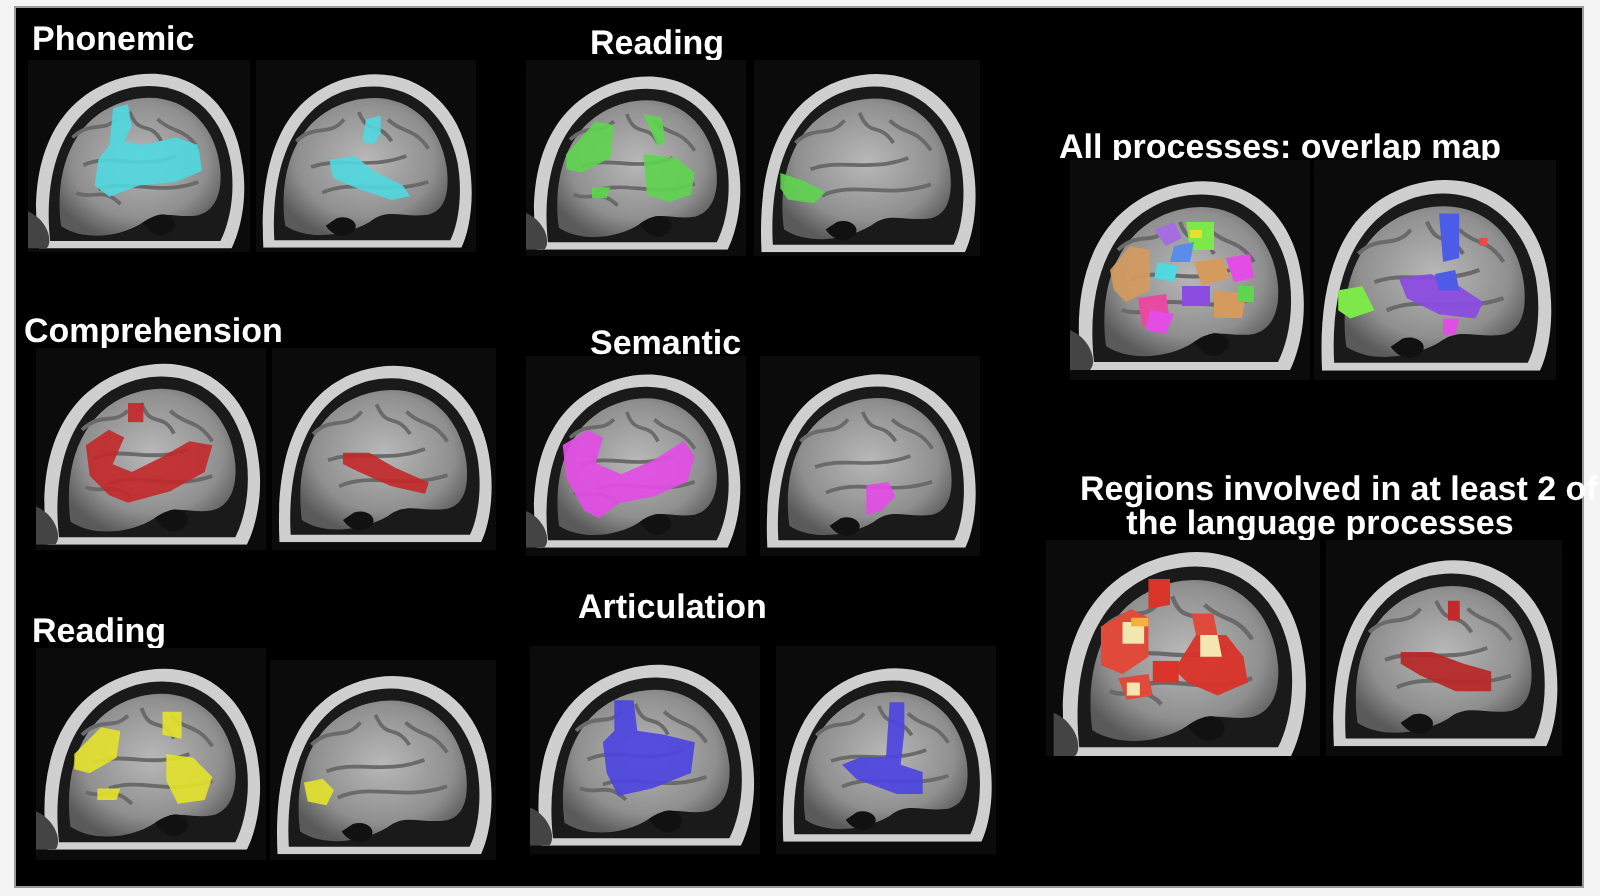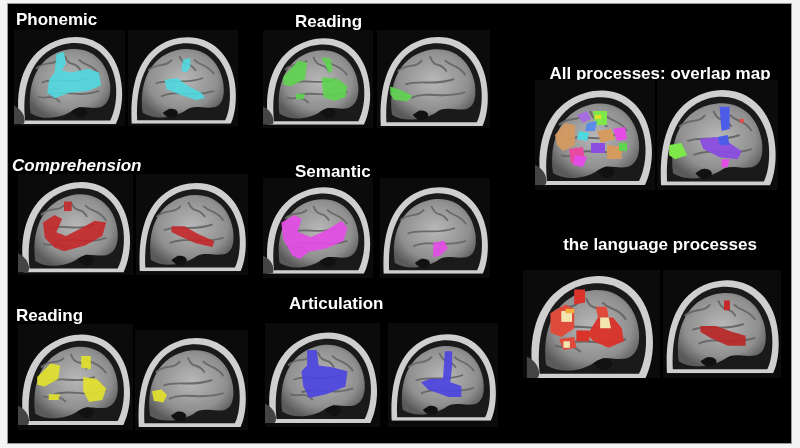--- a/index.html
+++ b/index.html
@@ -69,21 +69,21 @@
     <path d="M36,66 L46,66 L44,72 L36,72 Z" fill="#5ed44f" opacity="0.9"></path>
   </svg>
 </div>
 <div class="brain" style="left:377px;top:30px;width:113px;height:98px;">
   <svg viewBox="0 0 120 100">
       <use href="#brainR"></use>
     <path d="M14,58 L26,62 L38,68 L32,74 L18,72 L14,66 Z" fill="#5ed44f" opacity="0.9"></path>
   </svg>
 </div>
 
-<div class="label" style="left:12px;top:156px;font-style:italic;">Comprehension</div>
+<div class="label" style="left:12px;top:156px;">Comprehension</div>
 <div class="brain" style="left:18px;top:174px;width:115px;height:101px;">
   <svg viewBox="0 0 120 100">
       <use href="#brainL"></use>
     <path d="M48,26 L56,26 L56,36 L48,36 Z" fill="#c4282a" opacity="0.9"></path>
     <path d="M26,48 L38,40 L46,44 L40,58 L50,62 L66,54 L80,46 L92,48 L88,62 L70,72 L48,78 L38,74 L28,64 Z" fill="#c4282a" opacity="0.9"></path>
   </svg>
 </div>
 <div class="brain" style="left:136px;top:174px;width:112px;height:101px;">
   <svg viewBox="0 0 120 100">
       <use href="#brainR"></use>
@@ -129,21 +129,21 @@
     <path d="M44,24 L54,24 L56,40 L70,42 L86,46 L84,62 L64,70 L46,74 L40,62 L38,46 L44,40 Z" fill="#4d44e0" opacity="0.92"></path>
   </svg>
 </div>
 <div class="brain" style="left:388px;top:323px;width:110px;height:104px;">
   <svg viewBox="0 0 120 100">
       <use href="#brainR"></use>
     <path d="M62,24 L70,24 L70,40 L68,58 L80,62 L80,74 L66,74 L44,66 L36,58 L46,54 L60,54 Z" fill="#4d44e0" opacity="0.92"></path>
   </svg>
 </div>
 
-<div class="label center" style="left:540px;top:64px;width:240px;">All processes: overlap map</div>
+<div class="label center" style="left:520px;top:64px;width:240px;">All processes: overlap map</div>
 <div class="brain" style="left:535px;top:80px;width:120px;height:110px;">
   <svg viewBox="0 0 120 100">
       <use href="#brainL"></use>
     <path d="M20,50 L30,38 L40,40 L40,60 L28,66 L22,60 Z" fill="#d59a5e" opacity="0.9"></path>
     <path d="M42,30 L52,26 L56,34 L48,38 Z" fill="#a66de0"></path>
     <path d="M58,26 L72,26 L72,40 L60,40 Z" fill="#7ee84a"></path>
     <path d="M52,38 L62,36 L60,46 L50,46 Z" fill="#5a8ce8"></path>
     <path d="M44,46 L54,48 L52,56 L42,54 Z" fill="#4fd8df"></path>
     <path d="M62,46 L76,44 L80,54 L66,58 Z" fill="#d59a5e"></path>
     <path d="M78,44 L90,42 L92,54 L82,56 Z" fill="#e44ce6"></path>
@@ -161,20 +161,21 @@
     <path d="M62,22 L72,22 L72,44 L64,46 Z" fill="#4d5ce8"></path>
     <path d="M42,54 L58,52 L72,58 L84,66 L80,74 L62,72 L46,64 Z" fill="#8a4de0" opacity="0.95"></path>
     <path d="M60,52 L70,50 L72,60 L62,60 Z" fill="#4d5ce8"></path>
     <path d="M12,60 L24,58 L30,70 L18,74 L12,70 Z" fill="#7ee84a"></path>
     <path d="M64,74 L72,74 L70,82 L64,82 Z" fill="#e44ce6"></path>
     <path d="M82,34 L86,34 L86,38 L82,38 Z" fill="#e84a4a"></path>
   </svg>
 </div>
 
 <div class="label center" style="left:540px;top:236px;width:240px;line-height:17px;">
+  <div>Regions involved in at least 2 of</div>
   <div>the language processes</div>
 </div>
 <div class="brain" style="left:523px;top:270px;width:137px;height:108px;">
   <svg viewBox="0 0 120 100">
       <use href="#brainL"></use>
     <path d="M44,18 L54,18 L54,30 L44,32 Z" fill="#d9332a"></path>
     <path d="M22,40 L36,32 L44,36 L44,54 L32,62 L22,58 Z" fill="#e04a3a"></path>
     <path d="M32,38 L42,38 L42,48 L32,48 Z" fill="#f3e6b0"></path>
     <path d="M36,36 L44,36 L44,40 L36,40 Z" fill="#f5b040"></path>
     <path d="M64,34 L74,34 L76,44 L66,44 Z" fill="#e04a3a"></path>

